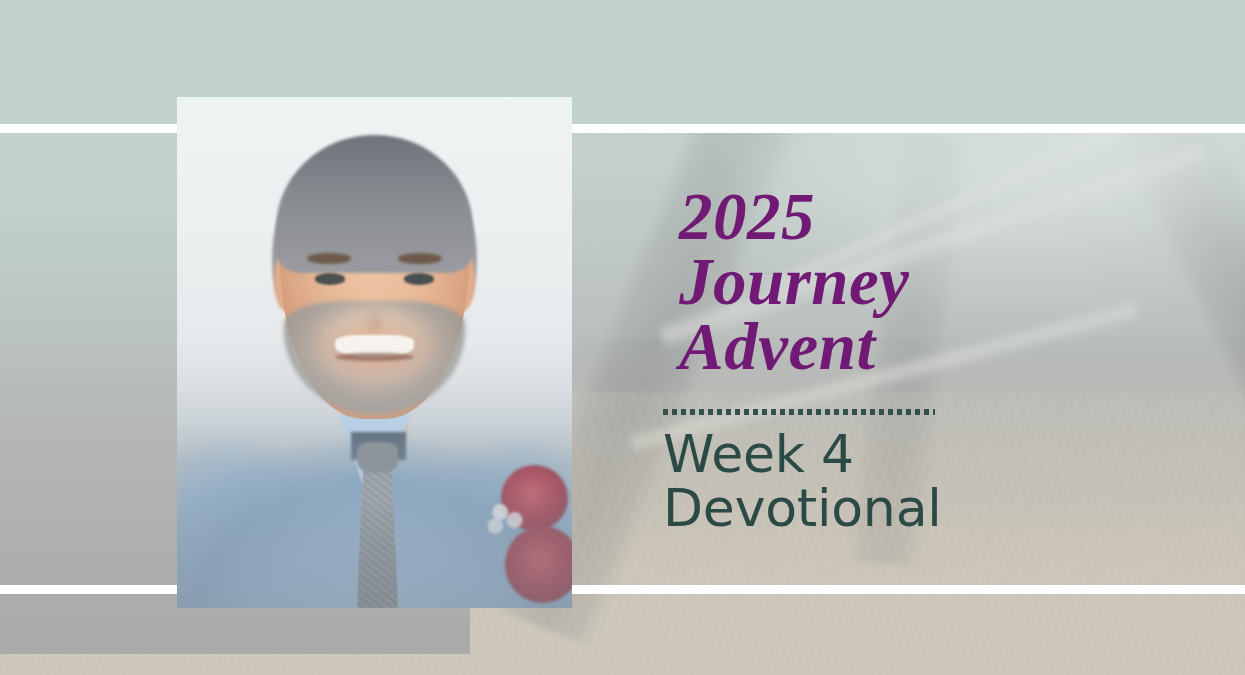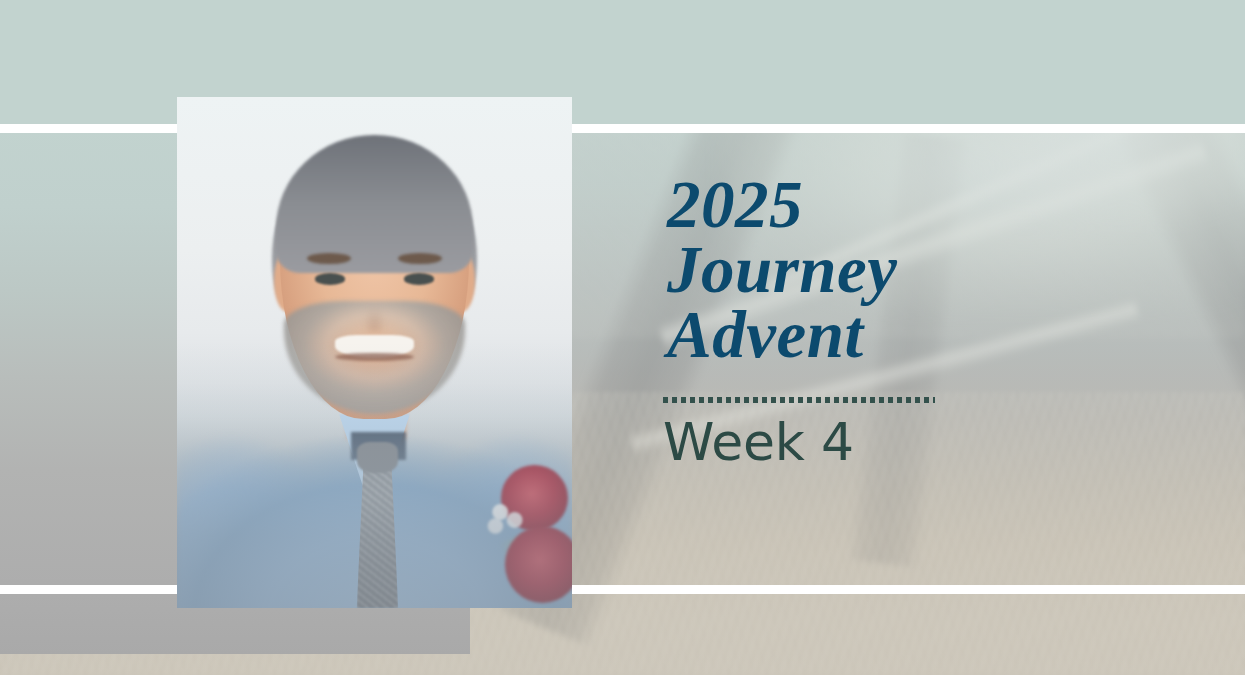--- a/index.html
+++ b/index.html
@@ -459,23 +459,23 @@
     left: 663px;
     top: 168px;
     width: 520px;
   }
   .headline {
     font-family: "Liberation Serif", "DejaVu Serif", serif;
     font-style: italic;
     font-weight: 700;
     font-size: 67px;
     line-height: 65px;
-    color: #0c4a6e;
+    color: #701a75;
     letter-spacing: 0.5px;
-    margin: 4px;
+    margin: 16px;
   }
   .headline .l { display: block; white-space: nowrap; }
 
   .divider {
     margin-top: 30px;
     width: 272px;
     height: 6px;
     background-image: linear-gradient(to right, #33514c 0 5px, rgba(0,0,0,0) 5px 100%);
     background-size: 9px 6px;
     background-repeat: repeat-x;
@@ -562,17 +562,18 @@
     <div class="headline">
       <span class="l">2025</span>
       <span class="l">Journey</span>
       <span class="l">Advent</span>
     </div>
 
     <div class="divider"></div>
 
     <div class="subhead">
       <span class="l">Week 4</span>
+      <span class="l">Devotional</span>
     </div>
 
   </div>
 
 </div>
 
 </body></html>

